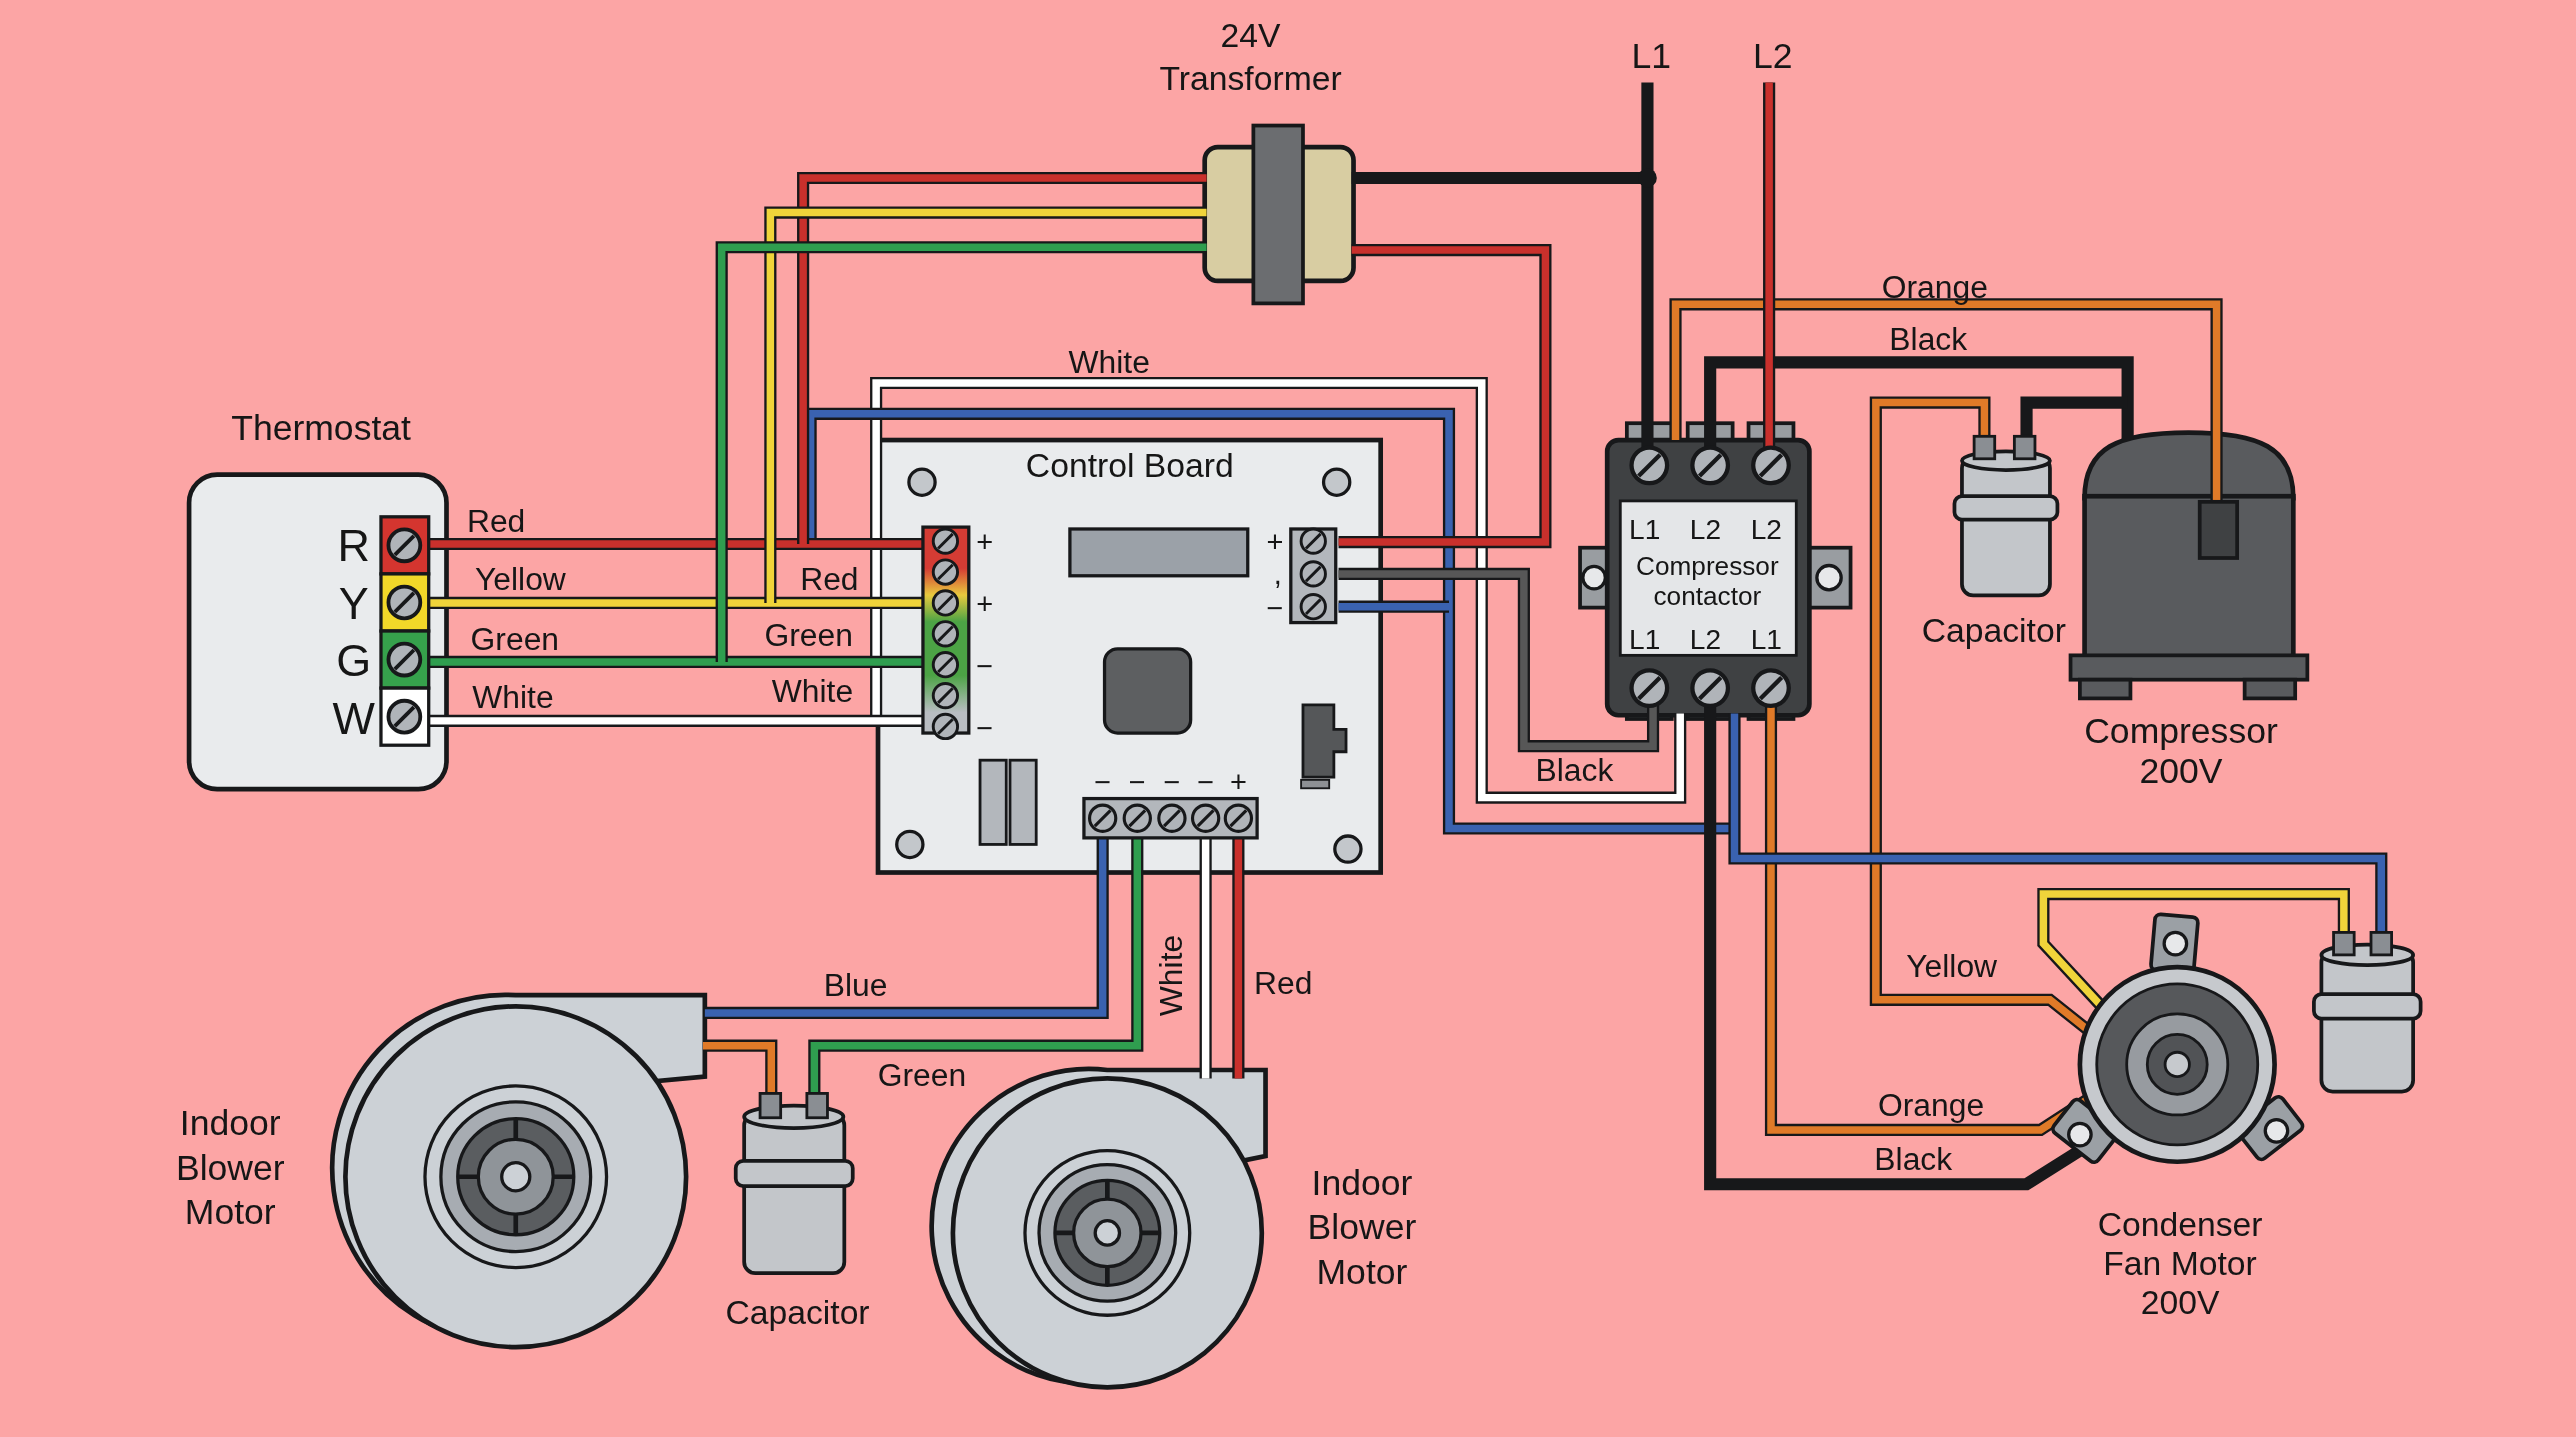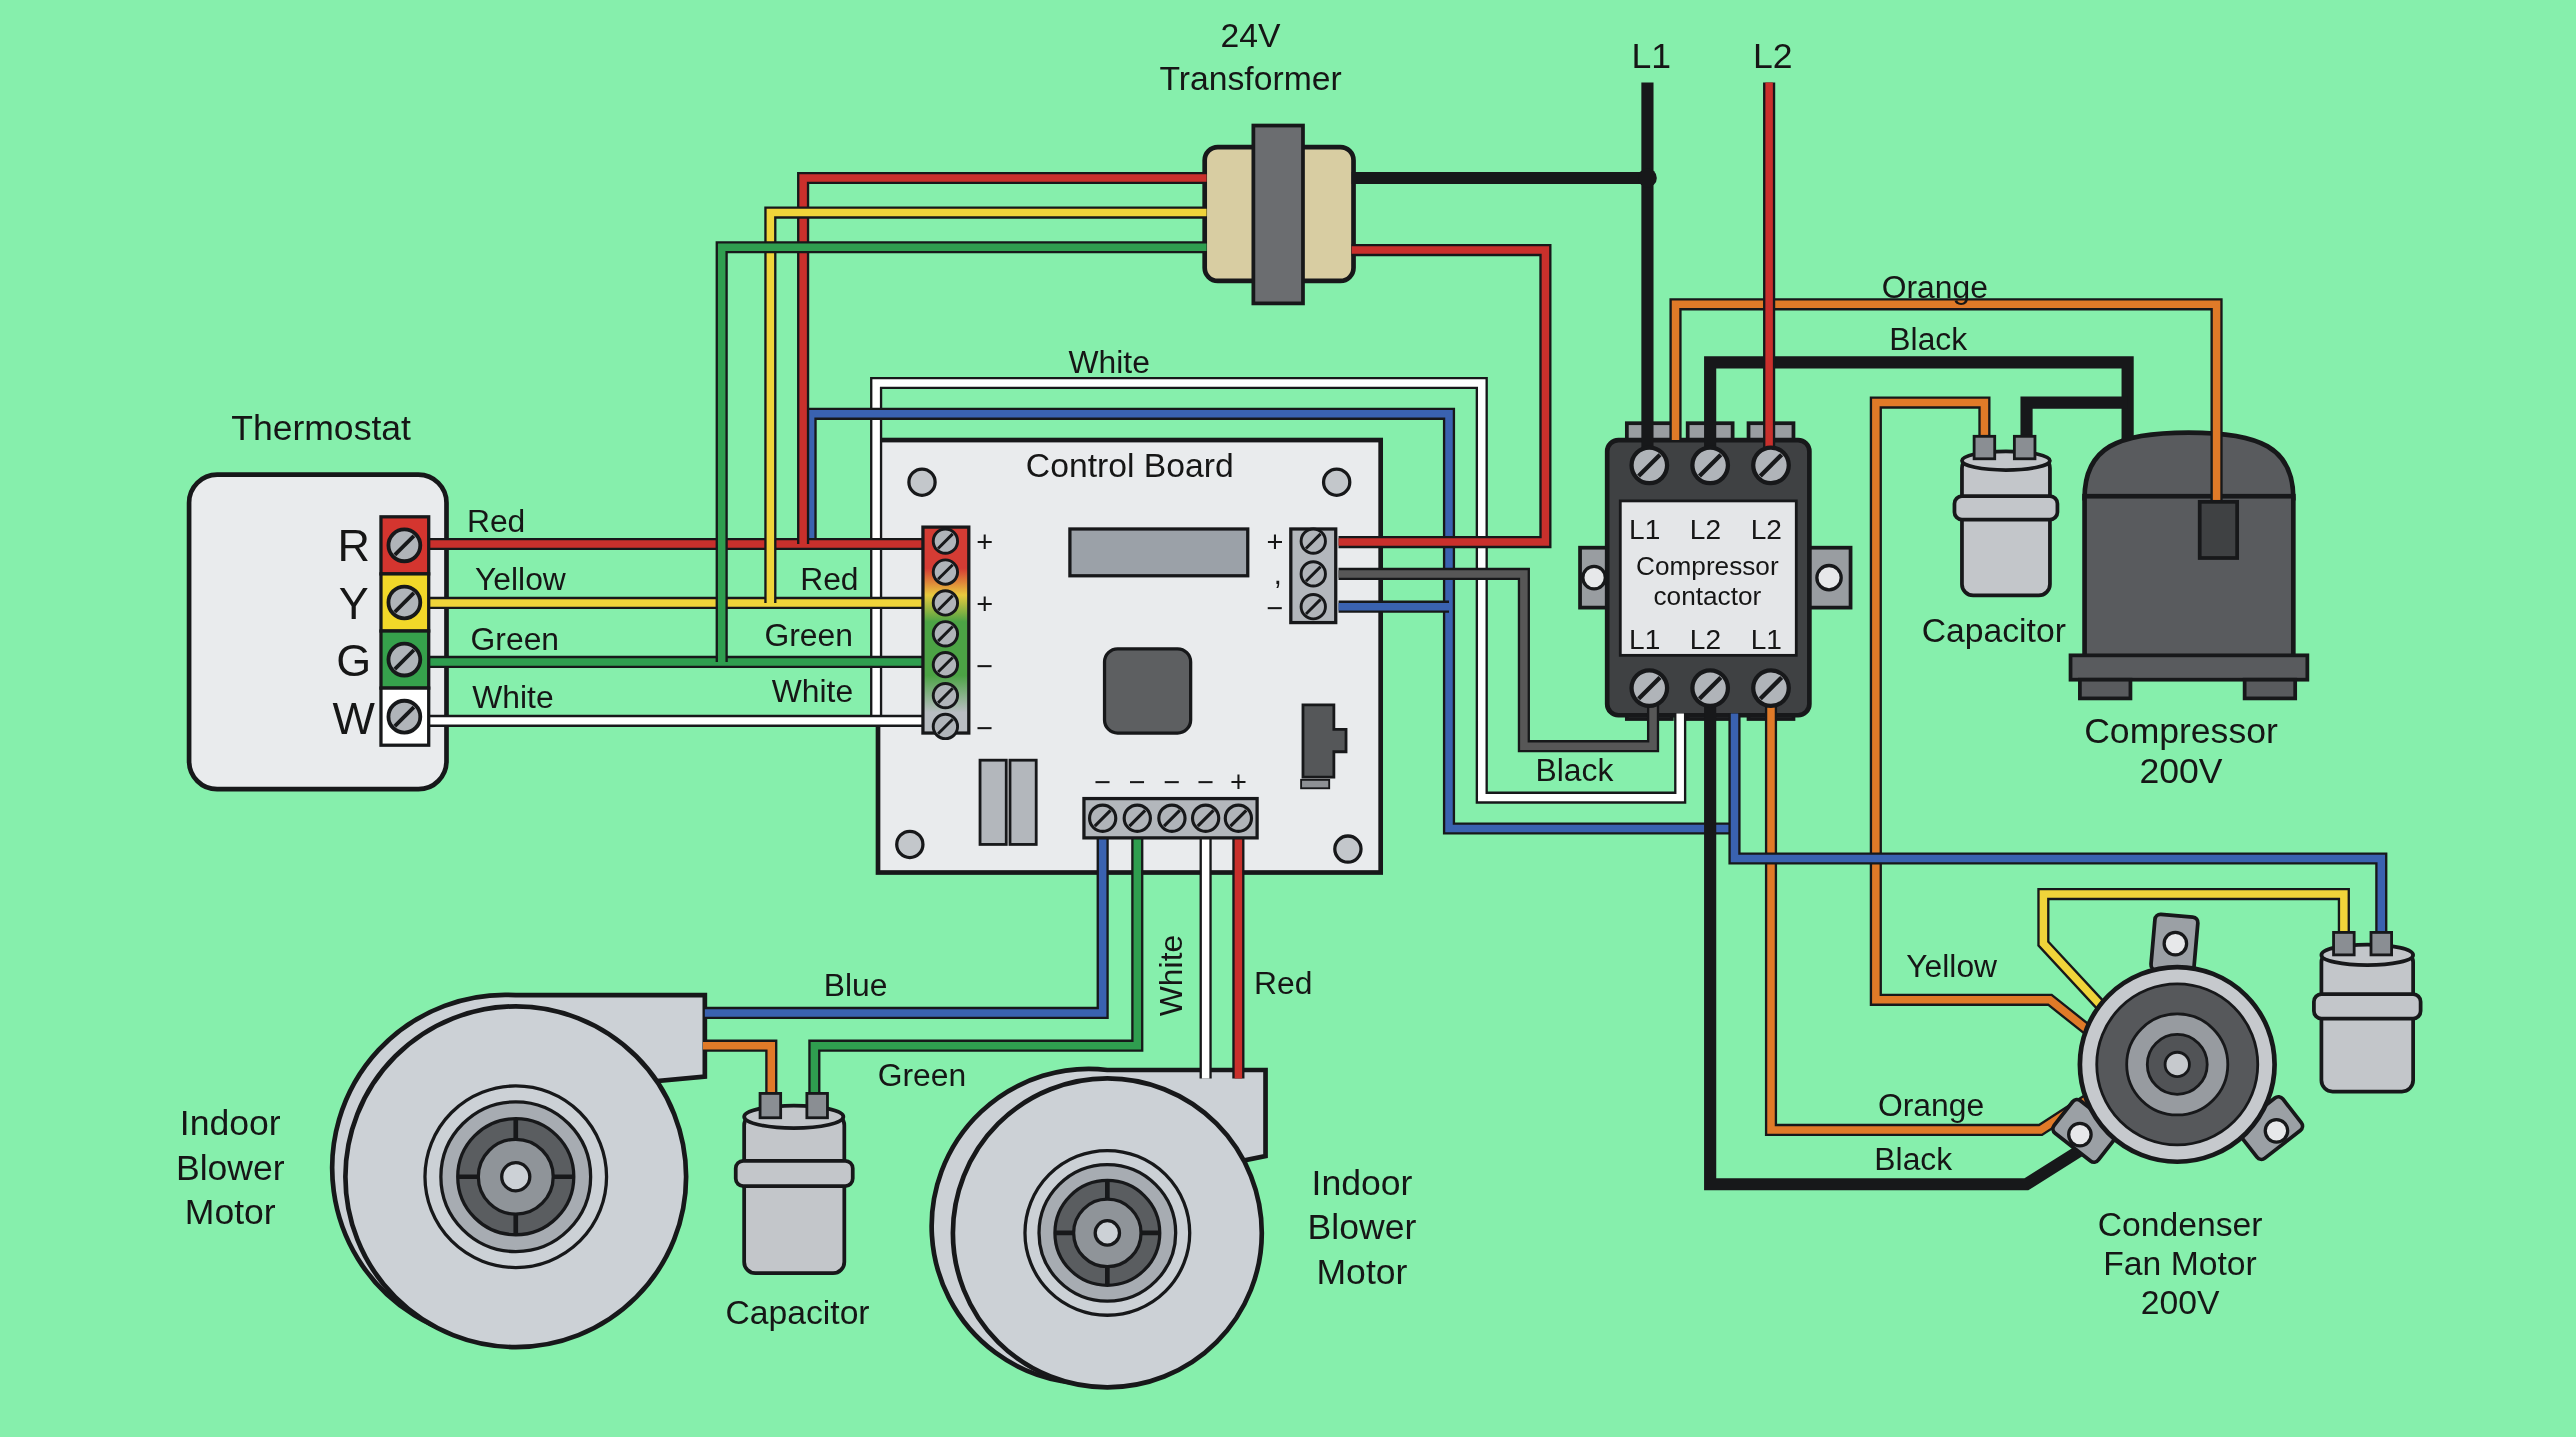--- a/index.html
+++ b/index.html
@@ -1,16 +1,16 @@
 <!DOCTYPE html>
 <html style="font-size:15px"><head>
 <meta charset="utf-8">
 <style>
   html,body{margin:0;padding:0;background:#fafaf8;}
-  .stage{position:relative;width:2576px;height:1438px;background:#86efac;overflow:hidden;
+  .stage{position:relative;width:2576px;height:1438px;background:#fca5a5;overflow:hidden;
          font-family:"Liberation Sans", sans-serif;}
   svg{display:block}
   text{fill:#161616;font-family:"Liberation Sans", sans-serif;}
   .lbl{font-size:34px;}
   .big{font-size:38px;}
   .mid{font-size:36px;}
   .sign{font-size:31px;}
   .ct{font-size:30px;}
   .cn{font-size:28px;}
   .wo{fill:none;stroke:#17181a;stroke-width:13;stroke-linecap:butt;stroke-linejoin:miter;}

